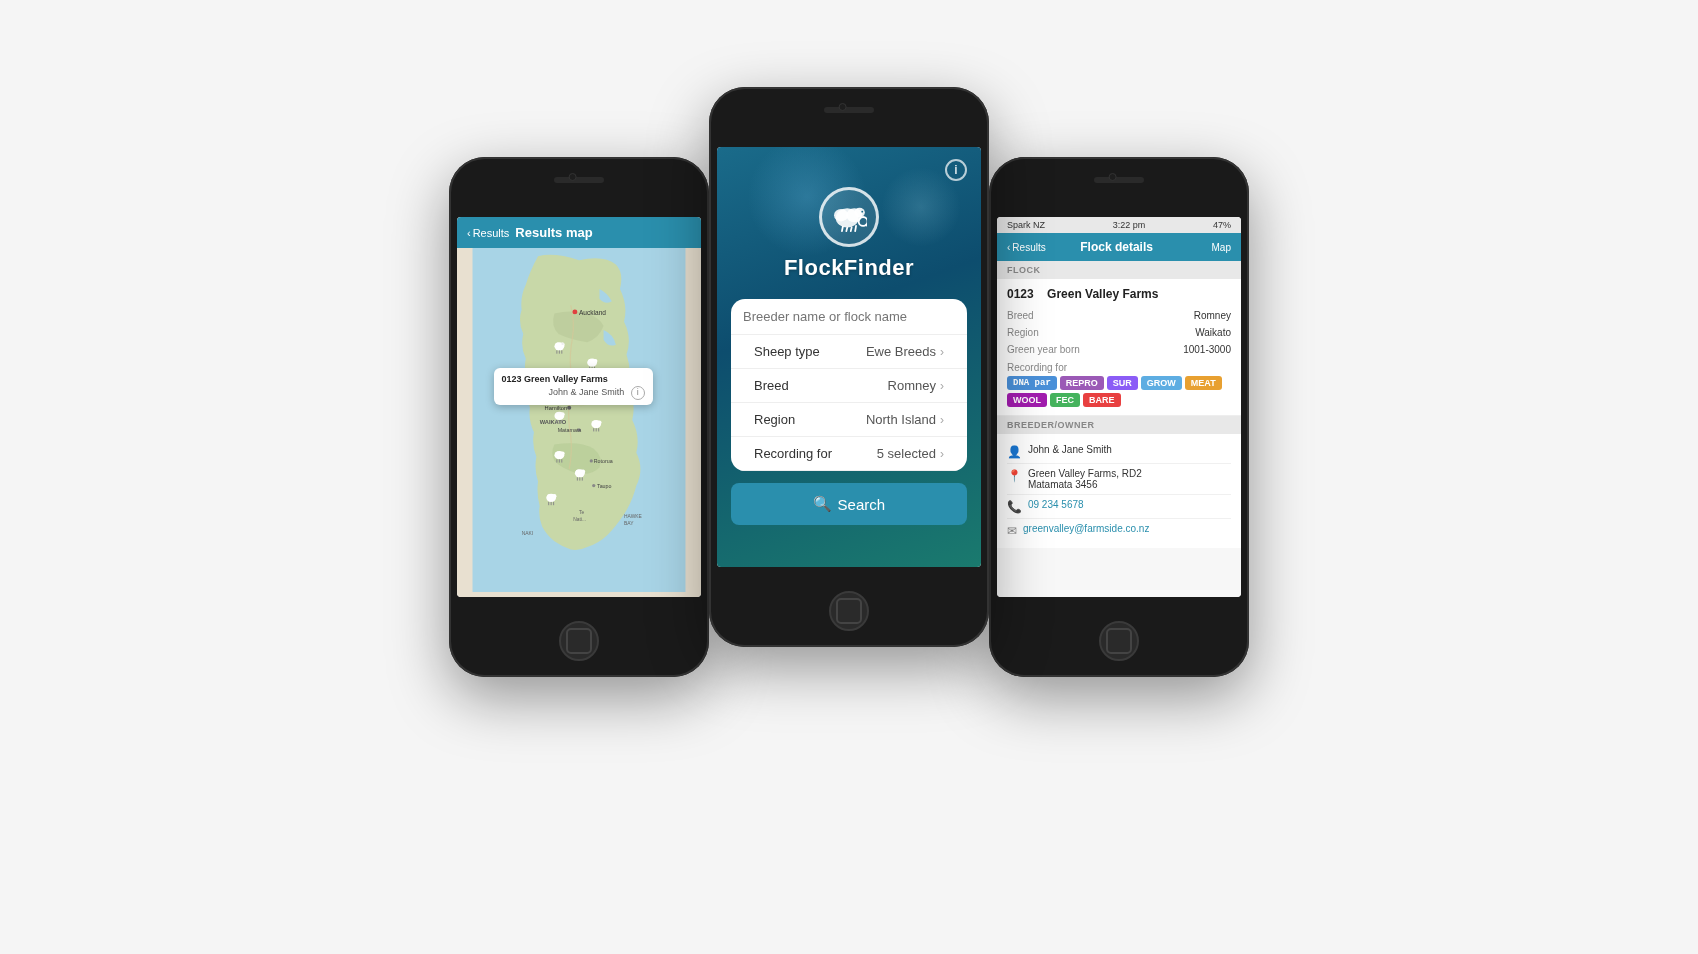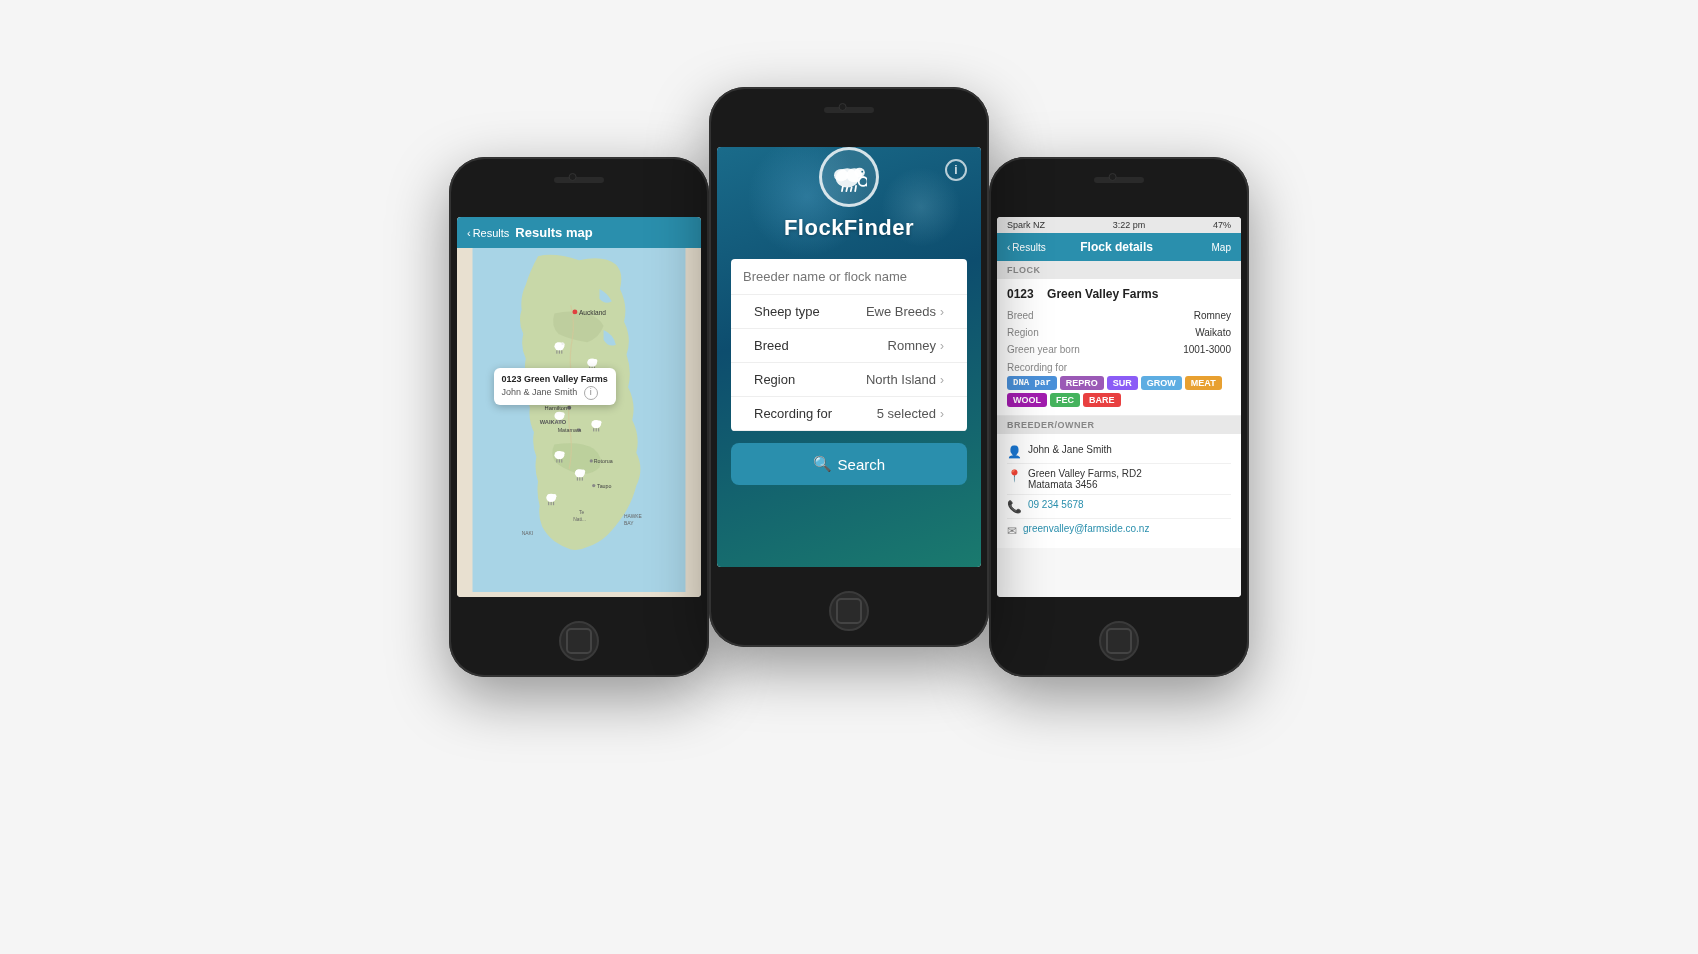--- a/index.html
+++ b/index.html
@@ -162,20 +162,21 @@
       font-weight: bold;
       z-index: 10;
     }
 
     .ff-logo-area {
       position: relative;
       z-index: 5;
       display: flex;
       flex-direction: column;
       align-items: center;
+      padding-top: 40px;
     }
 
     .ff-sheep-icon {
       width: 60px;
       height: 60px;
       border: 3px solid rgba(255,255,255,0.8);
       border-radius: 50%;
       display: flex;
       align-items: center;
       justify-content: center;
@@ -189,21 +190,21 @@
       font-weight: 600;
       letter-spacing: 0.5px;
       text-shadow: 0 1px 3px rgba(0,0,0,0.3);
     }
 
     .ff-search-form {
       position: relative;
       z-index: 5;
       margin: 18px 14px 0;
       background: #fff;
-      border-radius: 4px;
+      border-radius: 14px;
       overflow: hidden;
     }
 
     .ff-text-input {
       width: 100%;
       padding: 10px 12px;
       font-size: 13px;
       color: #aaa;
       border: none;
       border-bottom: 1px solid #eee;
@@ -314,20 +315,21 @@
       white-space: nowrap;
     }
 
     .map-tooltip-title {
       font-weight: 600;
       color: #222;
     }
 
     .map-tooltip-sub {
       color: #555;
+      margin-left: 47px;
     }
 
     .map-tooltip-info {
       display: inline-block;
       margin-left: 4px;
       width: 14px;
       height: 14px;
       border: 1.5px solid #aaa;
       border-radius: 50%;
       text-align: center;

